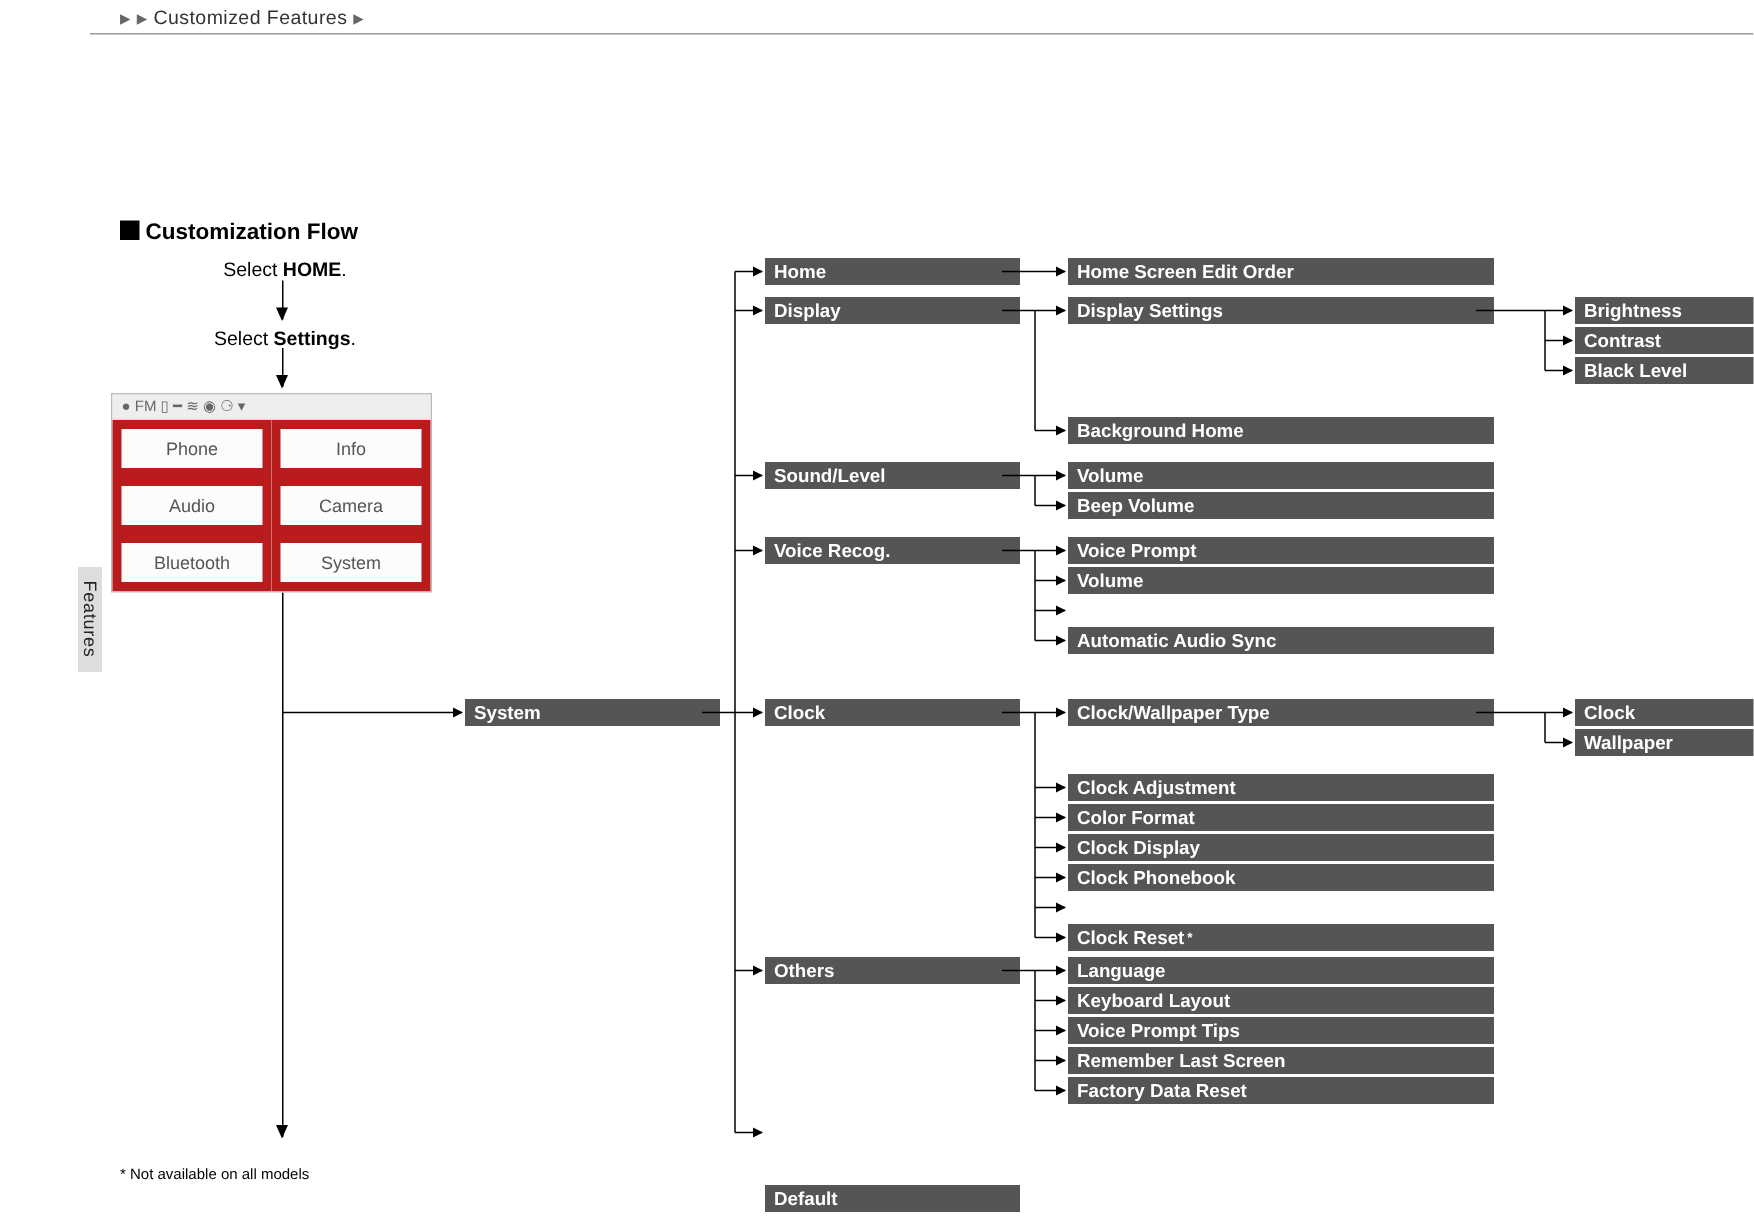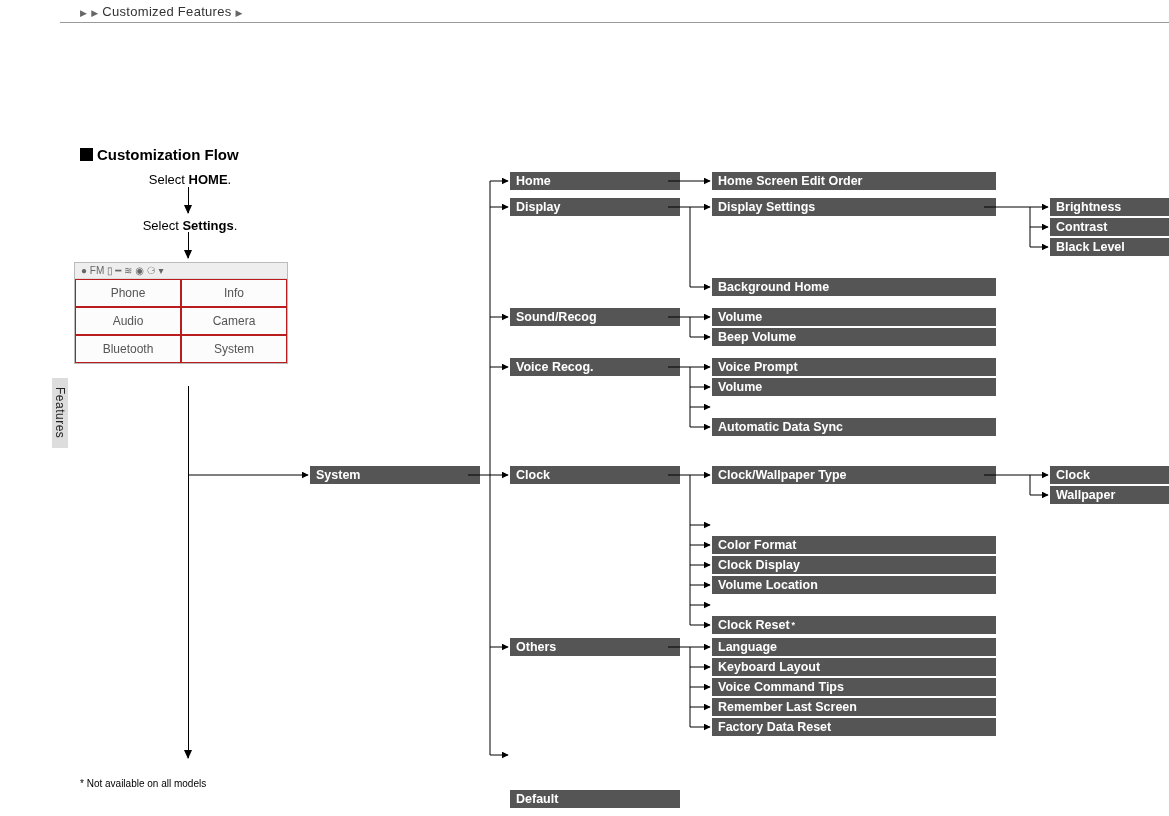--- a/index.html
+++ b/index.html
@@ -46,21 +46,21 @@
   svg.connectors { position:absolute; left:0; top:0; }
 
   .screenshot {
     position:absolute; left:74px; top:262px; width:212px;
     border:1px solid #bbb; background:#f4f4f4; box-shadow:0 0 0 1px #eee inset;
     font-size:11px;
   }
   .ss-top { background:#eee; padding:2px 6px; color:#666; font-size:10px; border-bottom:1px solid #ddd;}
   .ss-grid { display:grid; grid-template-columns:1fr 1fr; }
   .ss-cell {
-    padding:6px 0; text-align:center; color:#555; border:1px solid #b91c1c;
+    padding:6px 0; text-align:center; color:#555; border:6px solid #b91c1c;
     background:#fcfcfc; font-size:12px;
   }
 
   .node {
     position:absolute; height:18px; line-height:18px; padding:0 6px;
     background:#555; color:#fff; font-weight:bold; font-size:12.5px;
     white-space:nowrap; overflow:hidden;
   }
   .lvl1 { width:158px; }
   .lvl2 { width:158px; }
@@ -120,42 +120,43 @@
       <div class="ss-cell">Camera</div>
       <div class="ss-cell">Bluetooth</div>
       <div class="ss-cell">System</div>
     </div>
   </div>
 
   <div class="node lvl1" style="left:310px; top:466px">System</div>
 
   <div class="node lvl2" style="left:510px; top:172px">Home</div>
   <div class="node lvl2" style="left:510px; top:198px">Display</div>
-  <div class="node lvl2" style="left:510px; top:308px">Sound/Recog</div>
+  <div class="node lvl2" style="left:510px; top:308px">Sound/Level</div>
   <div class="node lvl2" style="left:510px; top:358px">Voice Recog.</div>
   <div class="node lvl2" style="left:510px; top:466px">Clock</div>
   <div class="node lvl2" style="left:510px; top:638px">Others</div>
   <div class="node lvl2" style="left:510px; top:790px">Default</div>
 
   <div class="node lvl3" style="left:712px; top:172px">Home Screen Edit Order</div>
   <div class="node lvl3" style="left:712px; top:198px">Display Settings</div>
   <div class="node lvl3" style="left:712px; top:278px">Background Home</div>
   <div class="node lvl3" style="left:712px; top:308px">Volume</div>
   <div class="node lvl3" style="left:712px; top:328px">Beep Volume</div>
   <div class="node lvl3" style="left:712px; top:358px">Voice Prompt</div>
   <div class="node lvl3" style="left:712px; top:378px">Volume</div>
-  <div class="node lvl3" style="left:712px; top:418px">Automatic Data Sync</div>
+  <div class="node lvl3" style="left:712px; top:418px">Automatic Audio Sync</div>
   <div class="node lvl3" style="left:712px; top:466px">Clock/Wallpaper Type</div>
+  <div class="node lvl3" style="left:712px; top:516px">Clock Adjustment</div>
   <div class="node lvl3" style="left:712px; top:536px">Color   Format</div>
   <div class="node lvl3" style="left:712px; top:556px">Clock   Display</div>
-  <div class="node lvl3" style="left:712px; top:576px">Volume Location</div>
+  <div class="node lvl3" style="left:712px; top:576px">Clock Phonebook</div>
   <div class="node lvl3" style="left:712px; top:616px"><span>Clock Reset</span><span class="sup">*</span></div>
   <div class="node lvl3" style="left:712px; top:638px">Language</div>
   <div class="node lvl3" style="left:712px; top:658px">Keyboard Layout</div>
-  <div class="node lvl3" style="left:712px; top:678px">Voice Command Tips</div>
+  <div class="node lvl3" style="left:712px; top:678px">Voice Prompt Tips</div>
   <div class="node lvl3" style="left:712px; top:698px">Remember Last Screen</div>
   <div class="node lvl3" style="left:712px; top:718px">Factory Data Reset</div>
 
   <div class="node lvl4" style="left:1050px; top:198px">Brightness</div>
   <div class="node lvl4" style="left:1050px; top:218px">Contrast</div>
   <div class="node lvl4" style="left:1050px; top:238px">Black Level</div>
   <div class="node lvl4" style="left:1050px; top:466px">Clock</div>
   <div class="node lvl4" style="left:1050px; top:486px">Wallpaper</div>
 
   <svg class="connectors" width="1169" height="816">

